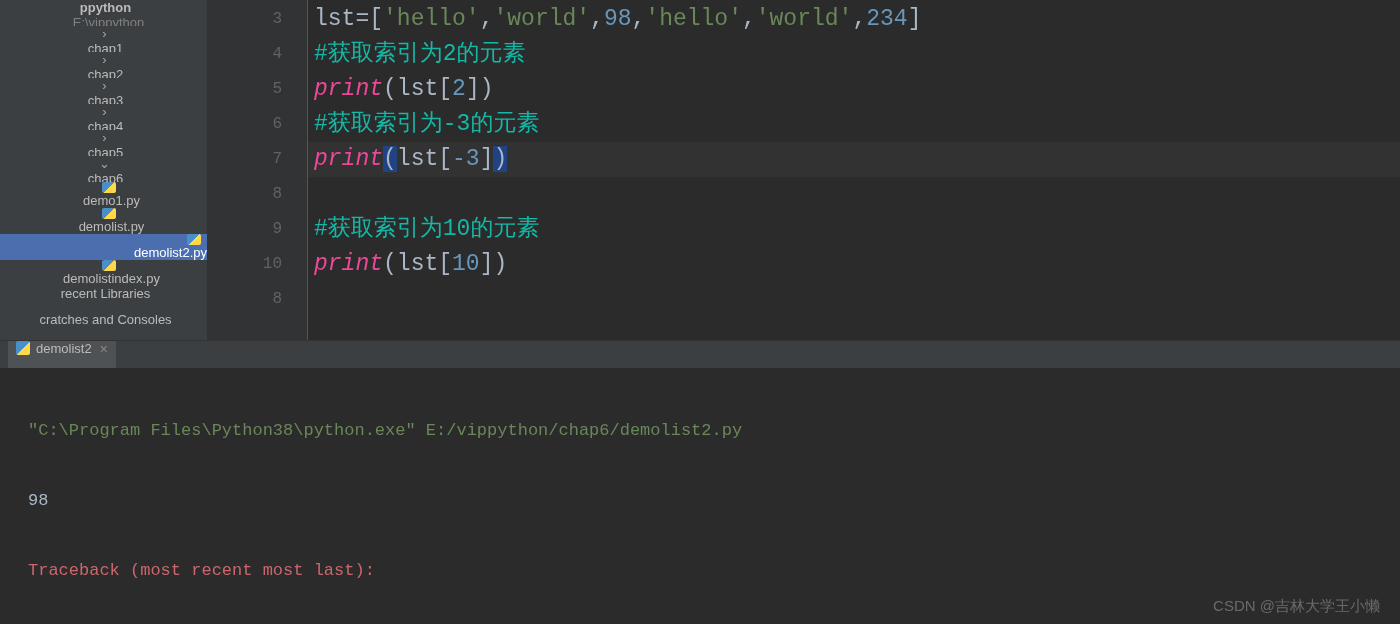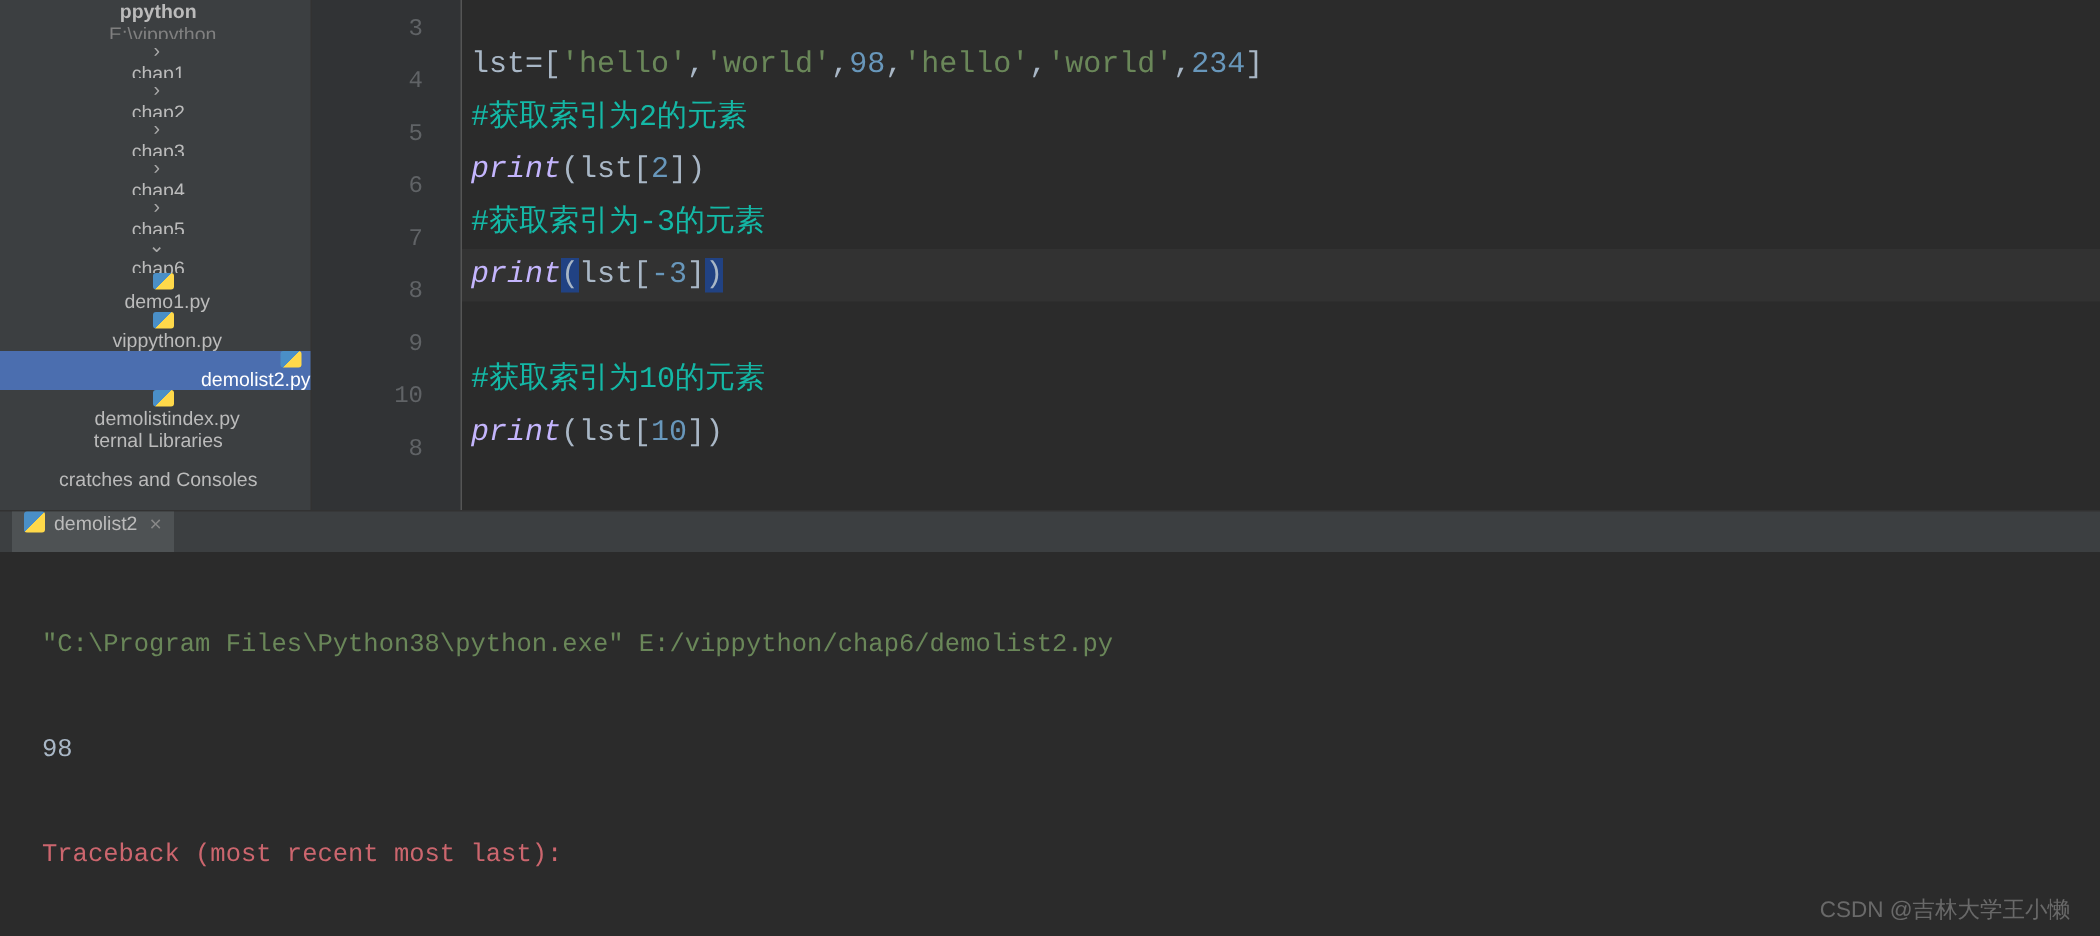--- a/index.html
+++ b/index.html
@@ -50,32 +50,31 @@
   color:#606366;
   font-size:16px;
   text-align:right;
   padding-top:2px;
 }
 .gutter .ln { height:35px; line-height:35px; padding-right:25px; }
 .editor {
   flex:1;
   background:#2b2b2b;
   padding-top:2px;
-  font-size:20px;
+  font-size:23px;
   position:relative;
-  margin-top:24px;
 }
 .code-line { height:35px; line-height:35px; padding-left:6px; white-space:pre; }
 .code-line.hl { background:#323232; }
 .k-var { color:#a9b7c6; }
 .k-op { color:#a9b7c6; }
 .k-str { color:#6a8759; }
 .k-num { color:#6897bb; }
 .k-comment { color:#14b8a6; }
-.k-print { color:#c4b5fd; font-style:italic; }
+.k-print { color:#ec4899; font-style:italic; }
 .sel { background:#214283; }
 
 .run-tab-bar {
   height:28px;
   background:#3c3f41;
   border-top:1px solid #323232;
   display:flex; align-items:center;
   padding-left:8px;
   font-family:"Segoe UI",Arial,sans-serif;
   font-size:13px;
@@ -136,32 +135,32 @@
     <div class="tree-row chap">
         <span class="chev">⌄</span>
         <span>chap6</span>
       </div>
     <div class="tree-row file">
         <span class="py-icon"></span>
         <span>demo1.py</span>
       </div>
     <div class="tree-row file">
         <span class="py-icon"></span>
-        <span>vippython.py</span>
+        <span>demolist.py</span>
       </div>
     <div class="tree-row file selected">
         <span class="py-icon"></span>
         <span>demolist2.py</span>
       </div>
     <div class="tree-row file">
         <span class="py-icon"></span>
         <span>demolistindex.py</span>
       </div>
     <div class="tree-row">
-        <span>ternal Libraries</span>
+        <span>recent Libraries</span>
       </div>
     <div class="tree-row">
         <span>cratches and Consoles</span>
       </div>
   </div>
 
   <div class="gutter">
     <div class="ln">3</div>
     <div class="ln">4</div>
     <div class="ln">5</div>

